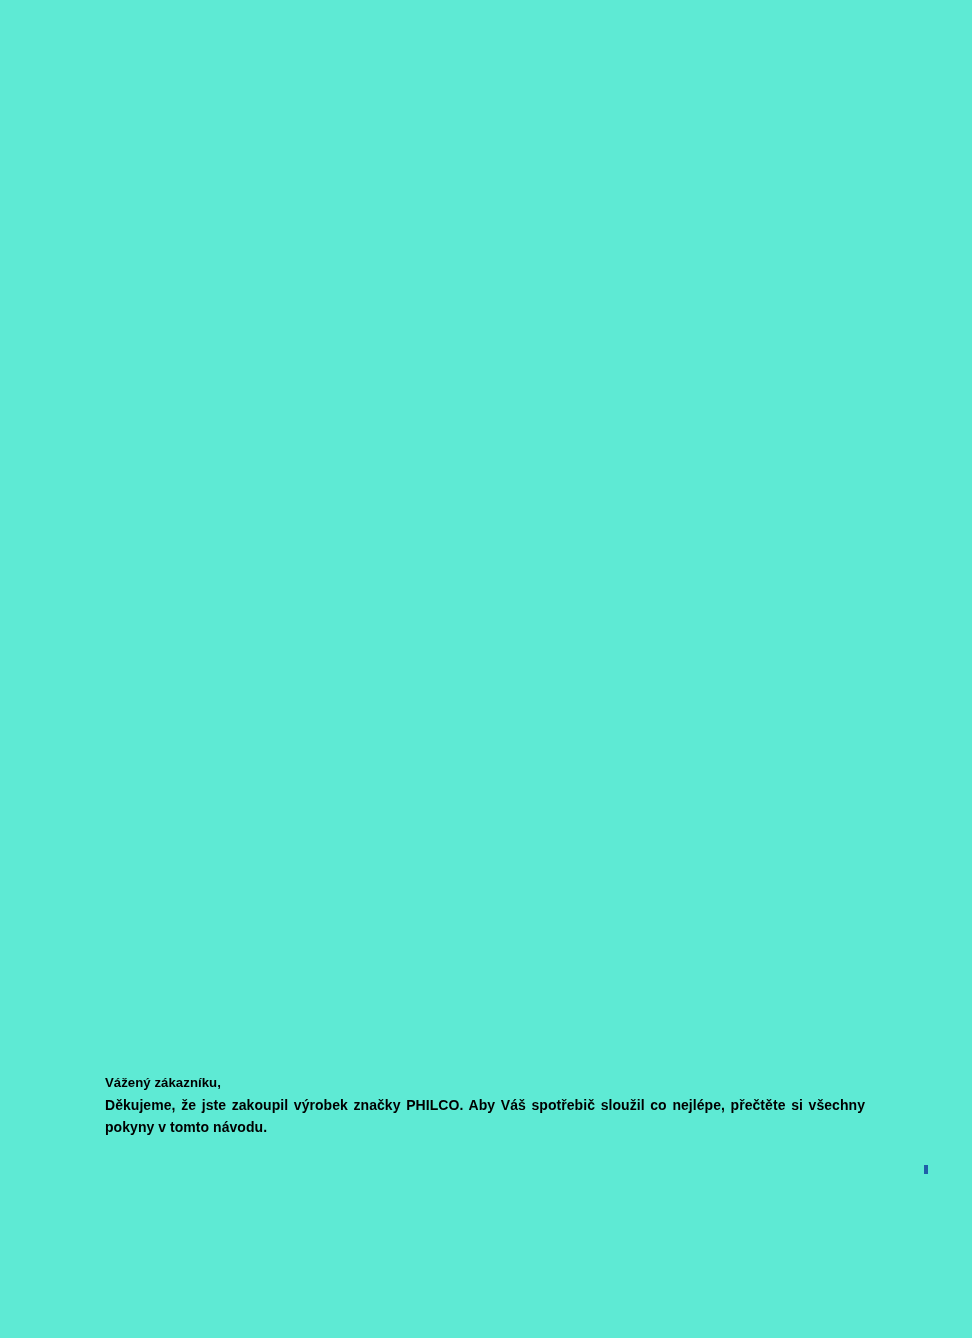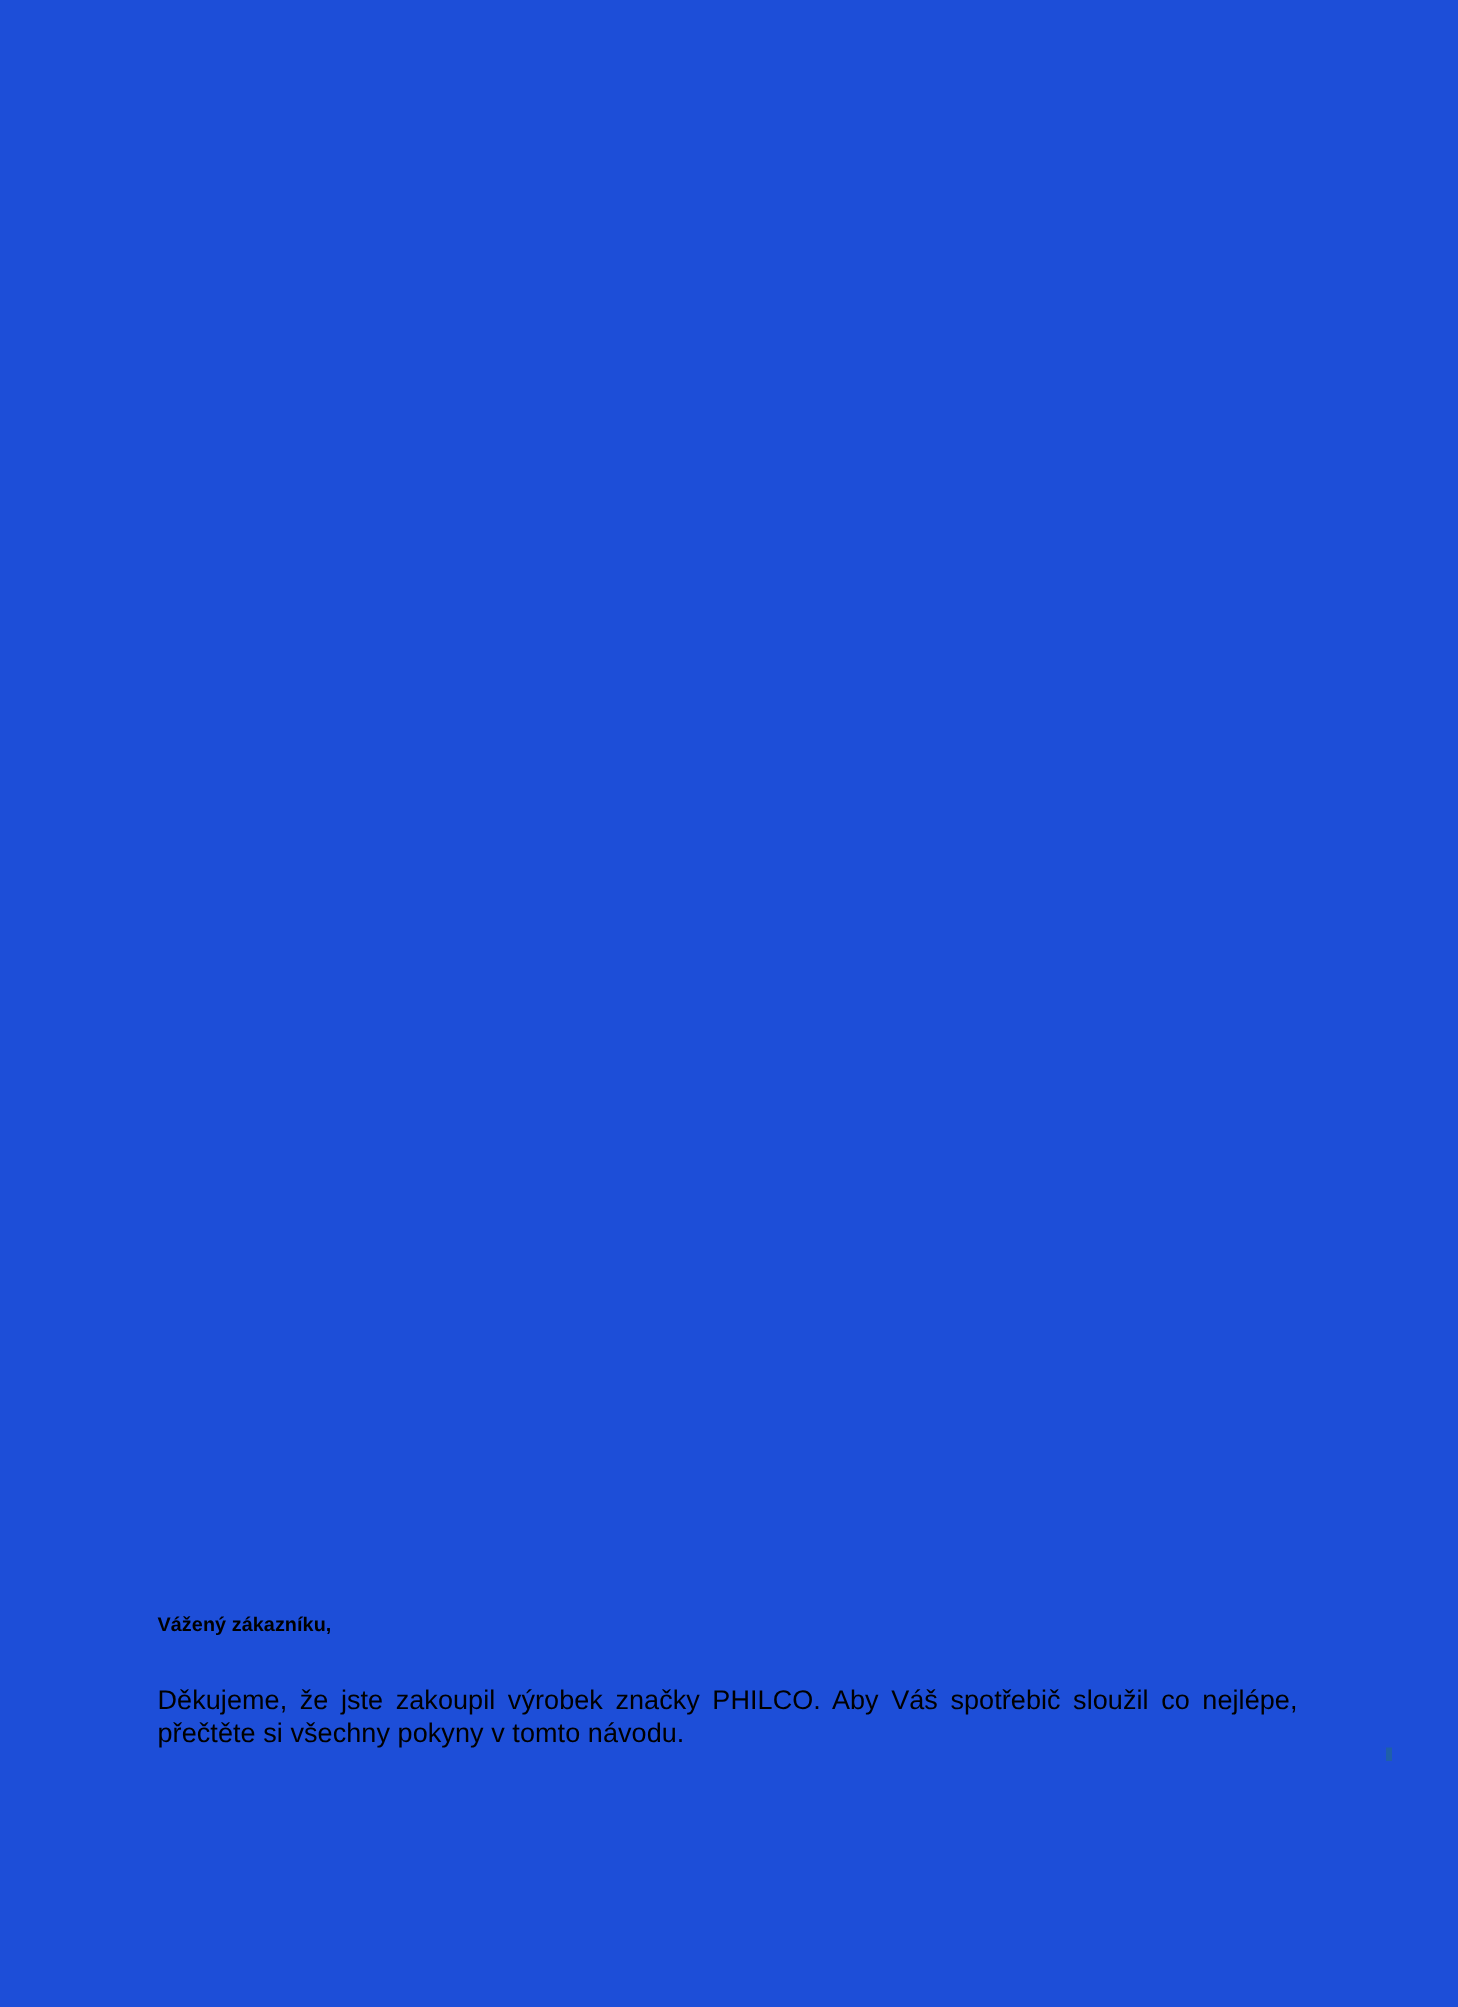--- a/index.html
+++ b/index.html
@@ -12,21 +12,21 @@
     height: 1338px;
     position: relative;
     font-family: "Liberation Sans", sans-serif;
     color: #000000;
     overflow: hidden;
   }
 
   .page {
     position: absolute;
     inset: 0;
-    background: #1d4ed8;
+    background: #5eead4;
   }
 
   
   .page-blank-area {
     position: absolute;
     left: 0;
     top: 0;
     width: 972px;
     height: 1060px;
   }
@@ -42,29 +42,28 @@
   .greeting-line {
     font-size: 13.2px;
     font-weight: bold;
     line-height: 22px;
     letter-spacing: 0.05px;
     color: #000000;
     white-space: nowrap;
   }
 
   .greeting-body {
-    font-size: 18px;
-    font-weight: normal;
+    font-size: 14px;
+    font-weight: bold;
     line-height: 22px;
     letter-spacing: 0.05px;
     color: #000000;
     text-align: justify;
     text-align-last: left;
     width: 760px;
-    margin-top: 28px;
   }
 
   
   .corner-mark {
     position: absolute;
     right: 44px;
     top: 1165px;
     width: 4px;
     height: 9px;
     background: #1f5fa9;

